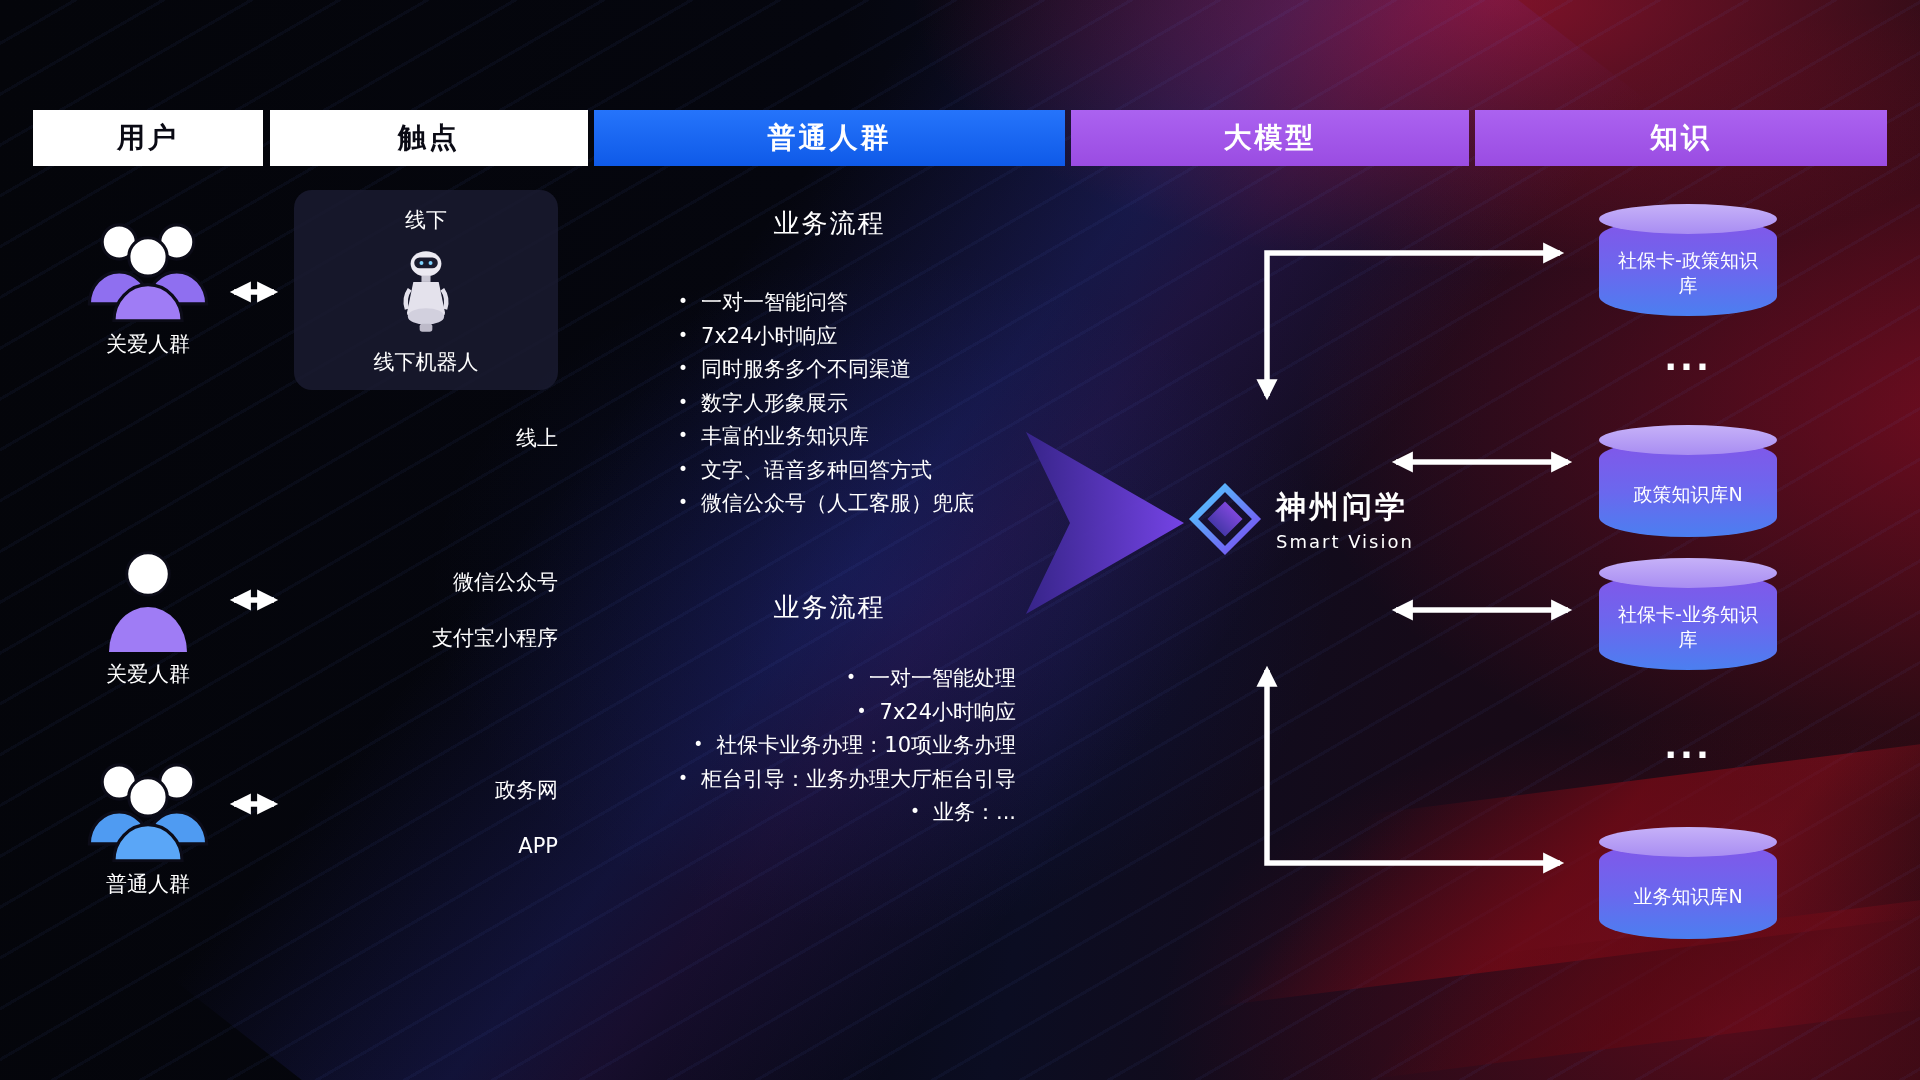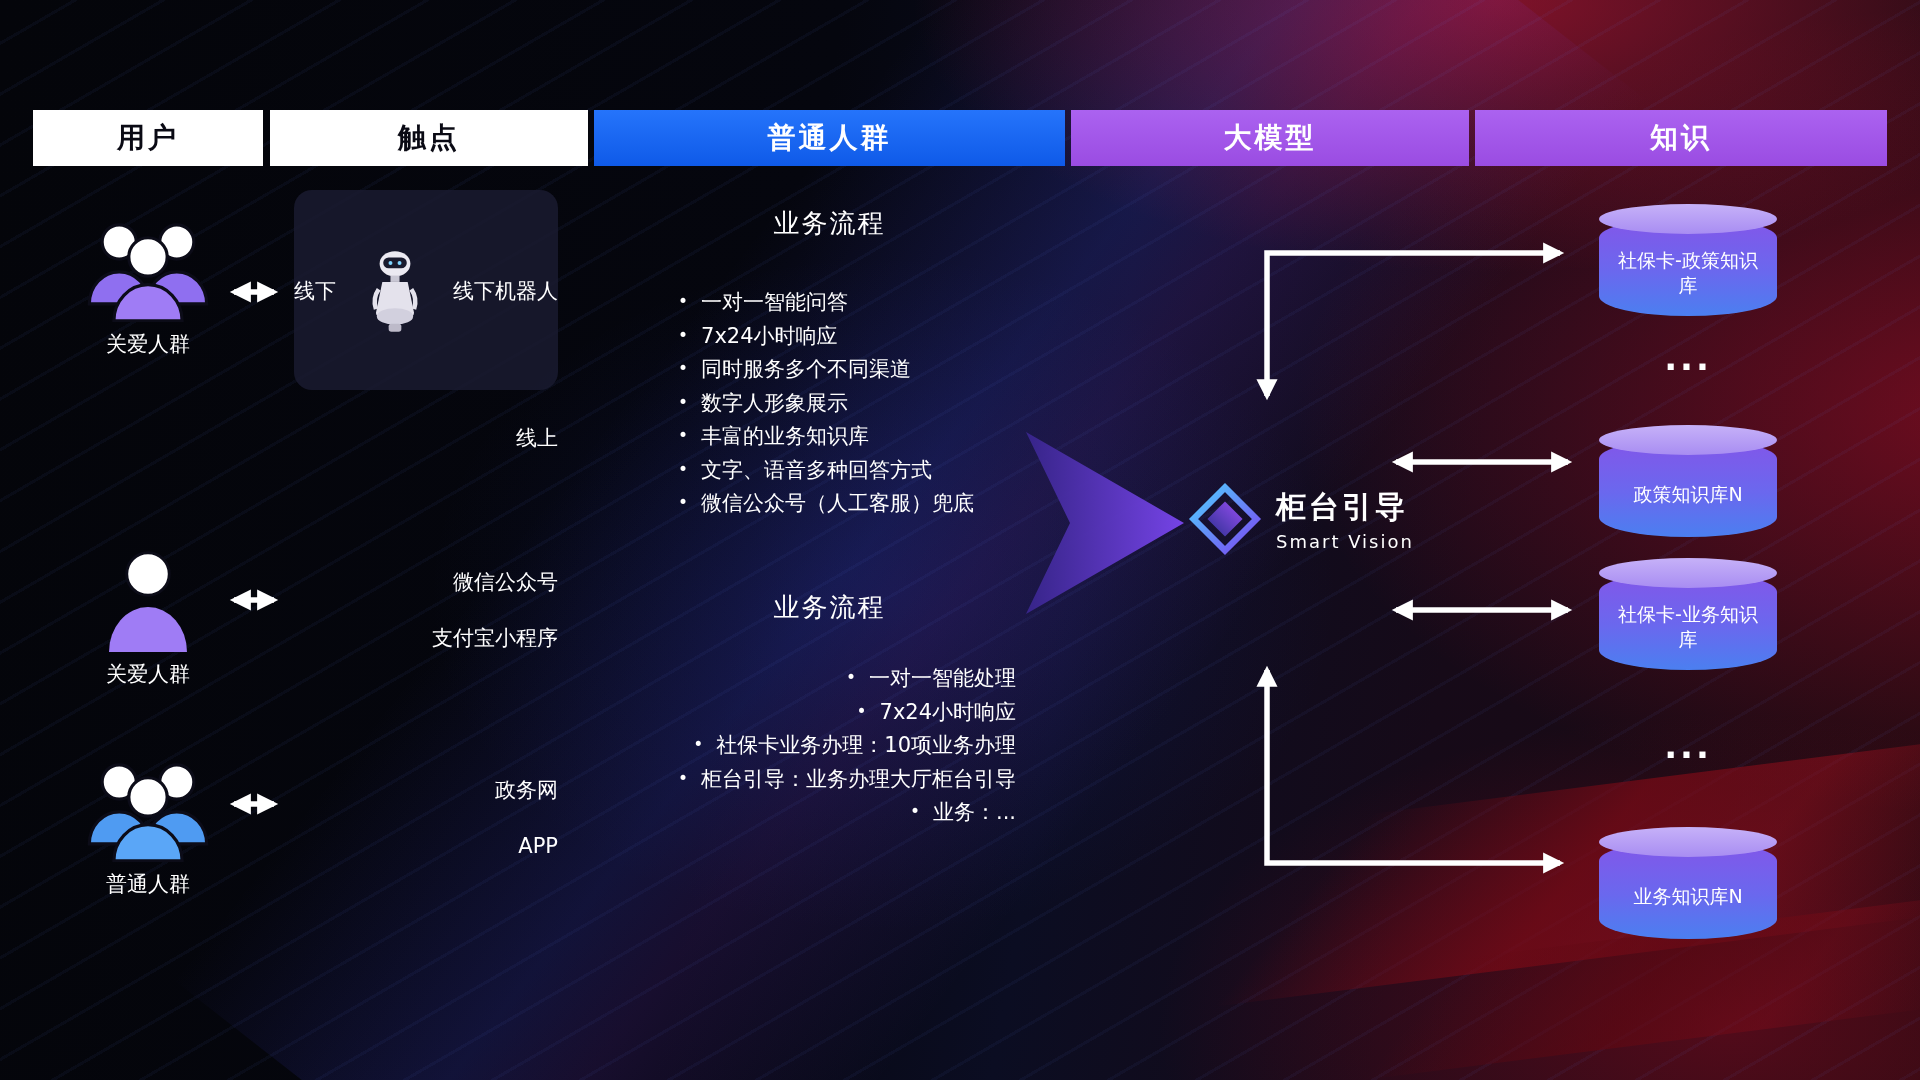--- a/index.html
+++ b/index.html
@@ -57,21 +57,21 @@
 
   
   .user-block { position: absolute; width: 176px; text-align: center; }
   .user-label { font-size: 21px; margin-top: 4px; color: #fff; }
 
   
   .touch-card {
     position: absolute; left: 294px; top: 190px; width: 264px; height: 200px;
     background: rgba(26,27,48,0.85);
     border-radius: 18px;
-    display: flex; flex-direction: row; align-items: center;
+    display: flex; flex-direction: column; align-items: center;
     justify-content: space-between; padding: 16px 0 14px 0;
   }
   .touch-card-title, .touch-card-label { font-size: 21px; color: #fff; }
   .touch-label {
     position: absolute; left: 294px; width: 264px;
     text-align: right; font-size: 21px; color: #fff;
   }
 
   
   .scn-title {
@@ -227,21 +227,21 @@
         </linearGradient>
         <linearGradient id="lgB" x1="0" y1="1" x2="1" y2="0">
           <stop offset="0" stop-color="#2a2f8f"></stop>
           <stop offset="1" stop-color="#9a4ff5"></stop>
         </linearGradient>
       </defs>
       <polygon points="40,6 74,40 40,74 6,40" fill="none" stroke="url(#lgA)" stroke-width="7"></polygon>
       <polygon points="40,21 59,40 40,59 21,40" fill="url(#lgB)"></polygon>
     </svg>
     <div class="logo-text">
-      <div class="logo-name">柜台引导</div>
+      <div class="logo-name">神州问学</div>
       <div class="logo-sub">Smart Vision</div>
     </div>
   </div>
 
   <div class="db" style="top:204px;">
     <div class="db-body"></div>
     <div class="db-top"></div>
     <div class="db-label">社保卡-政策知识库</div>
   </div>
   <div class="dots" style="top:338px;">...</div>

